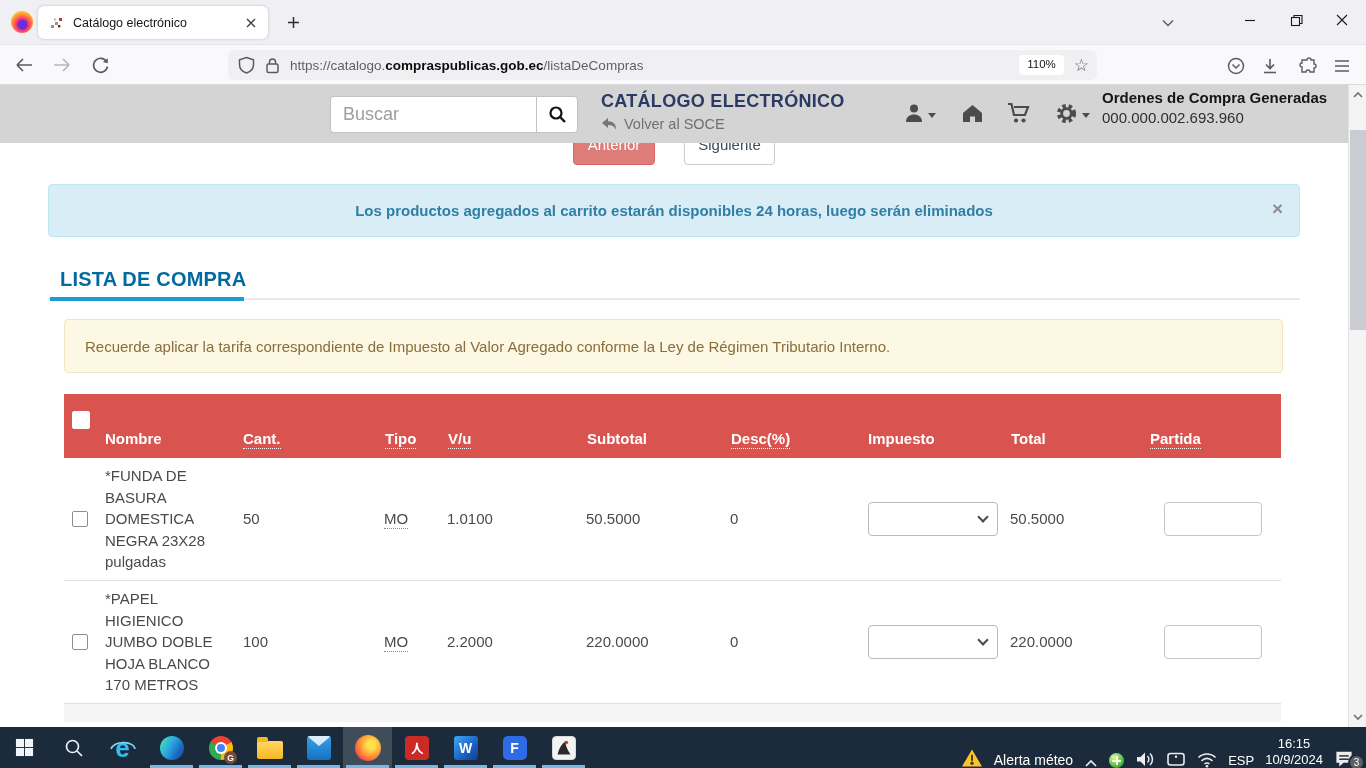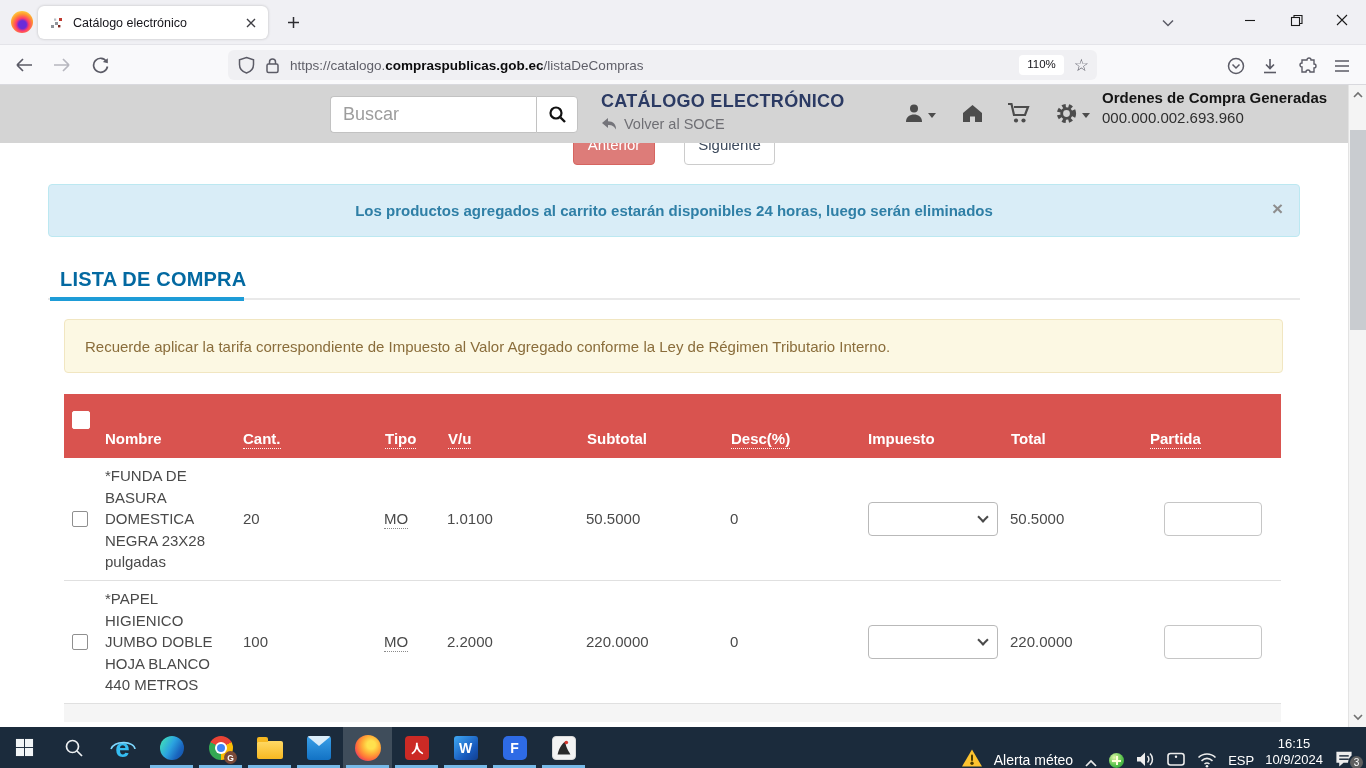--- a/index.html
+++ b/index.html
@@ -346,39 +346,39 @@
           <th><span>Total</span></th>
           <th class="c-partida"><span class="dotted">Partida</span></th>
         </tr>
       </thead>
       <tbody>
         <tr class="prod-row">
           <td class="c-check">
               <input type="checkbox" style="">
             </td>
           <td class="c-nombre">*FUNDA DE BASURA DOMESTICA NEGRA 23X28 pulgadas</td>
-          <td class="c-cant">20</td>
+          <td class="c-cant">50</td>
           <td class="c-tipo"><span class="mo">MO</span></td>
           <td>1.0100</td>
           <td>50.5000</td>
           <td>0</td>
           <td class="c-imp">
             <span class="select-wrap">
               <select class="impuesto"><option value=""></option></select>
               <span class="sel-caret"></span>
             </span>
           </td>
           <td>50.5000</td>
           <td class="c-partida"><input type="text" class="partida" style=""></td>
         </tr>
         <tr class="prod-row">
           <td class="c-check">
               <input type="checkbox" style="">
             </td>
-          <td class="c-nombre">*PAPEL HIGIENICO JUMBO DOBLE HOJA BLANCO 440 METROS</td>
+          <td class="c-nombre">*PAPEL HIGIENICO JUMBO DOBLE HOJA BLANCO 170 METROS</td>
           <td class="c-cant">100</td>
           <td class="c-tipo"><span class="mo">MO</span></td>
           <td>2.2000</td>
           <td>220.0000</td>
           <td>0</td>
           <td class="c-imp">
             <span class="select-wrap">
               <select class="impuesto"><option value=""></option></select>
               <span class="sel-caret"></span>
             </span>

